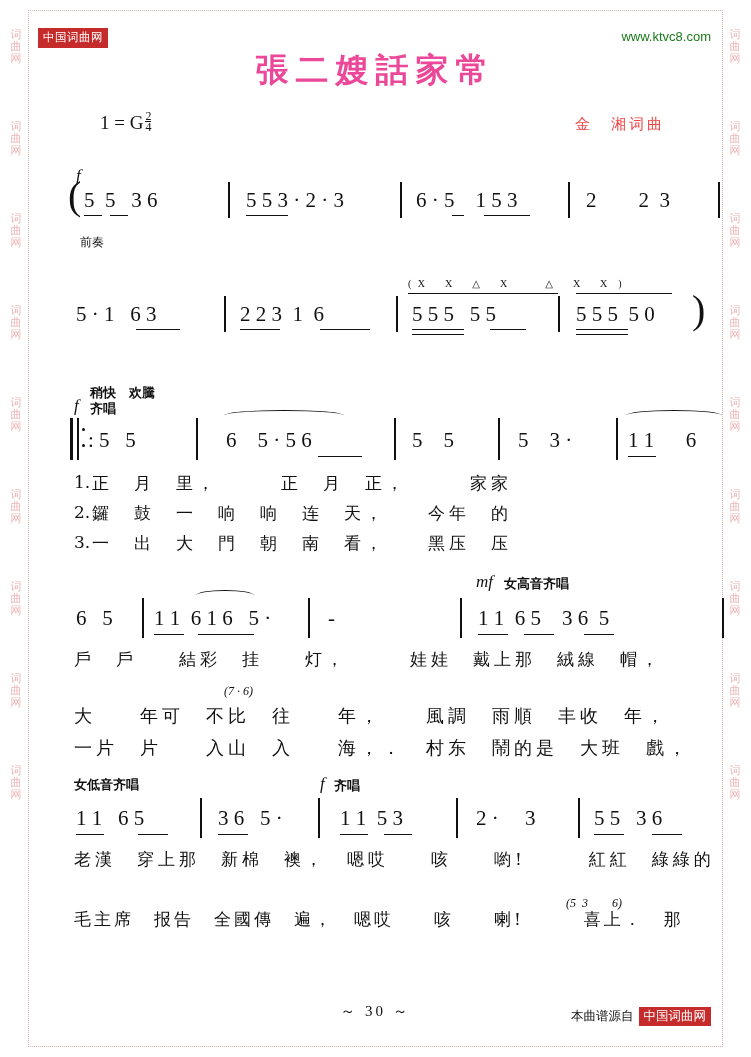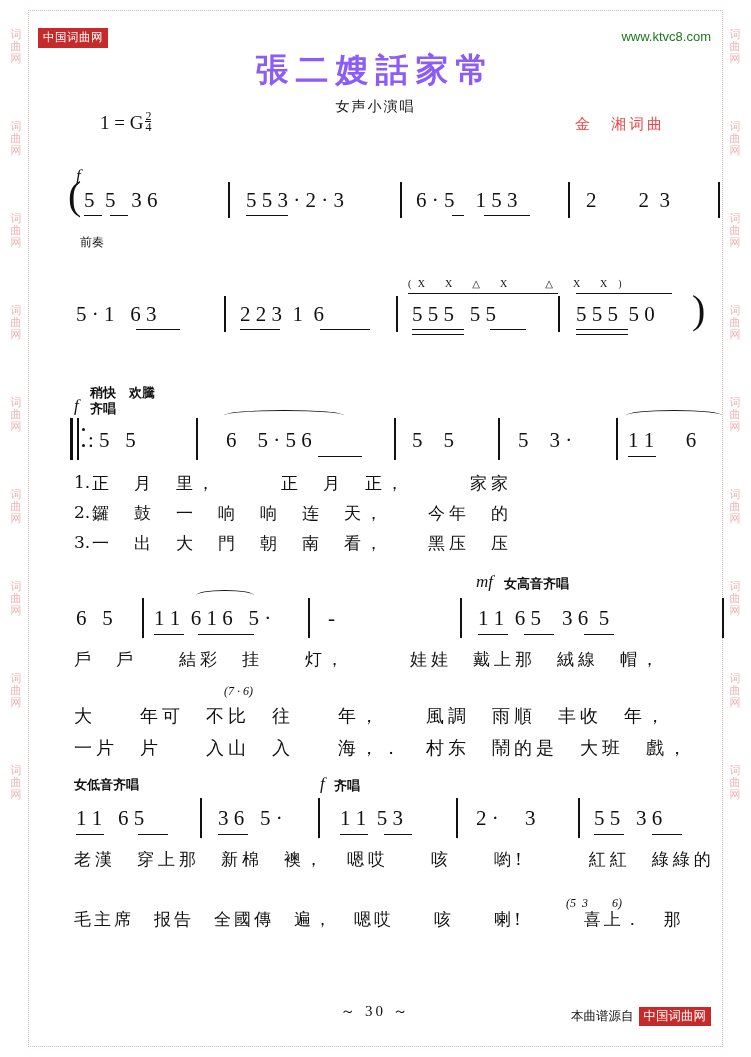--- a/index.html
+++ b/index.html
@@ -50,21 +50,21 @@
     color:#1a7a1a;font-size:13px;
     font-family:"Liberation Sans", sans-serif;
   }
   .title{
     position:absolute;left:0;right:0;top:38px;
     text-align:center;
     font-size:33px;
     letter-spacing:7px;
     font-weight:bold;
     font-family:"DejaVu Serif", serif;
-    color:#8b5cf6;
+    color:#ec4899;
   }
   .subtitle{
     position:absolute;left:0;right:0;top:88px;
     text-align:center;
     font-size:14px;letter-spacing:2px;color:#111;
     font-family:"DejaVu Serif", serif;
   }
   .composer{
     position:absolute;right:58px;top:105px;
     font-size:15px;letter-spacing:3px;color:#ef4444;
@@ -148,21 +148,20 @@
     <div class="wm-item">词曲网</div>
   </div>
 
 <div class="page-border"></div>
 
 <div class="sheet">
 
   <div class="site-tag">中国词曲网</div>
   <div class="site-url">www.ktvc8.com</div>
   <div class="title">張二嫂話家常</div>
-  <div class="subtitle">女声小演唱</div>
   <div class="composer">金　湘词曲</div>
 
   <div class="key-sig">
     <span>1 = G</span><span class="frac"><span class="num">2</span><span class="den">4</span></span>
   </div>
 
   <div class="nt n-dyn" style="left:48px;top:156px;">f</div>
   <div class="repeat-paren" style="left:40px;top:166px;">(</div>
   <div class="nt n-num" style="left:56px;top:178px;">5  5   3 6</div>
   <div class="underline1" style="left:56px;top:205px;width:18px;"></div>

